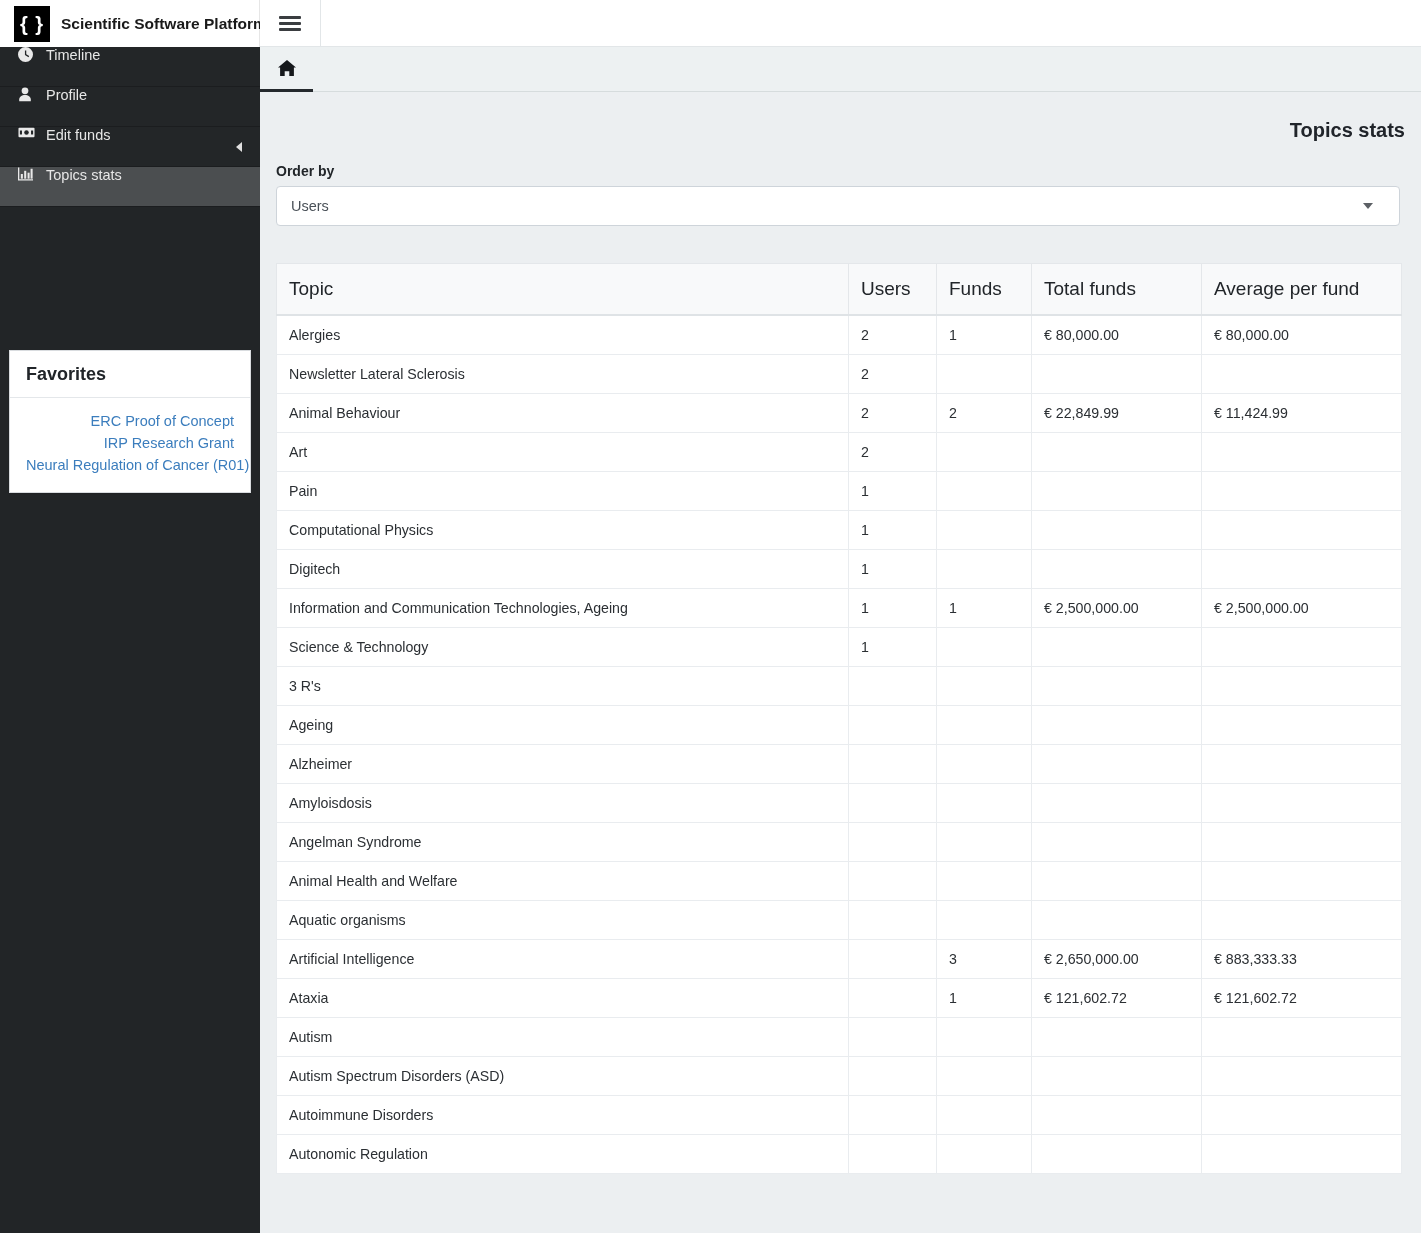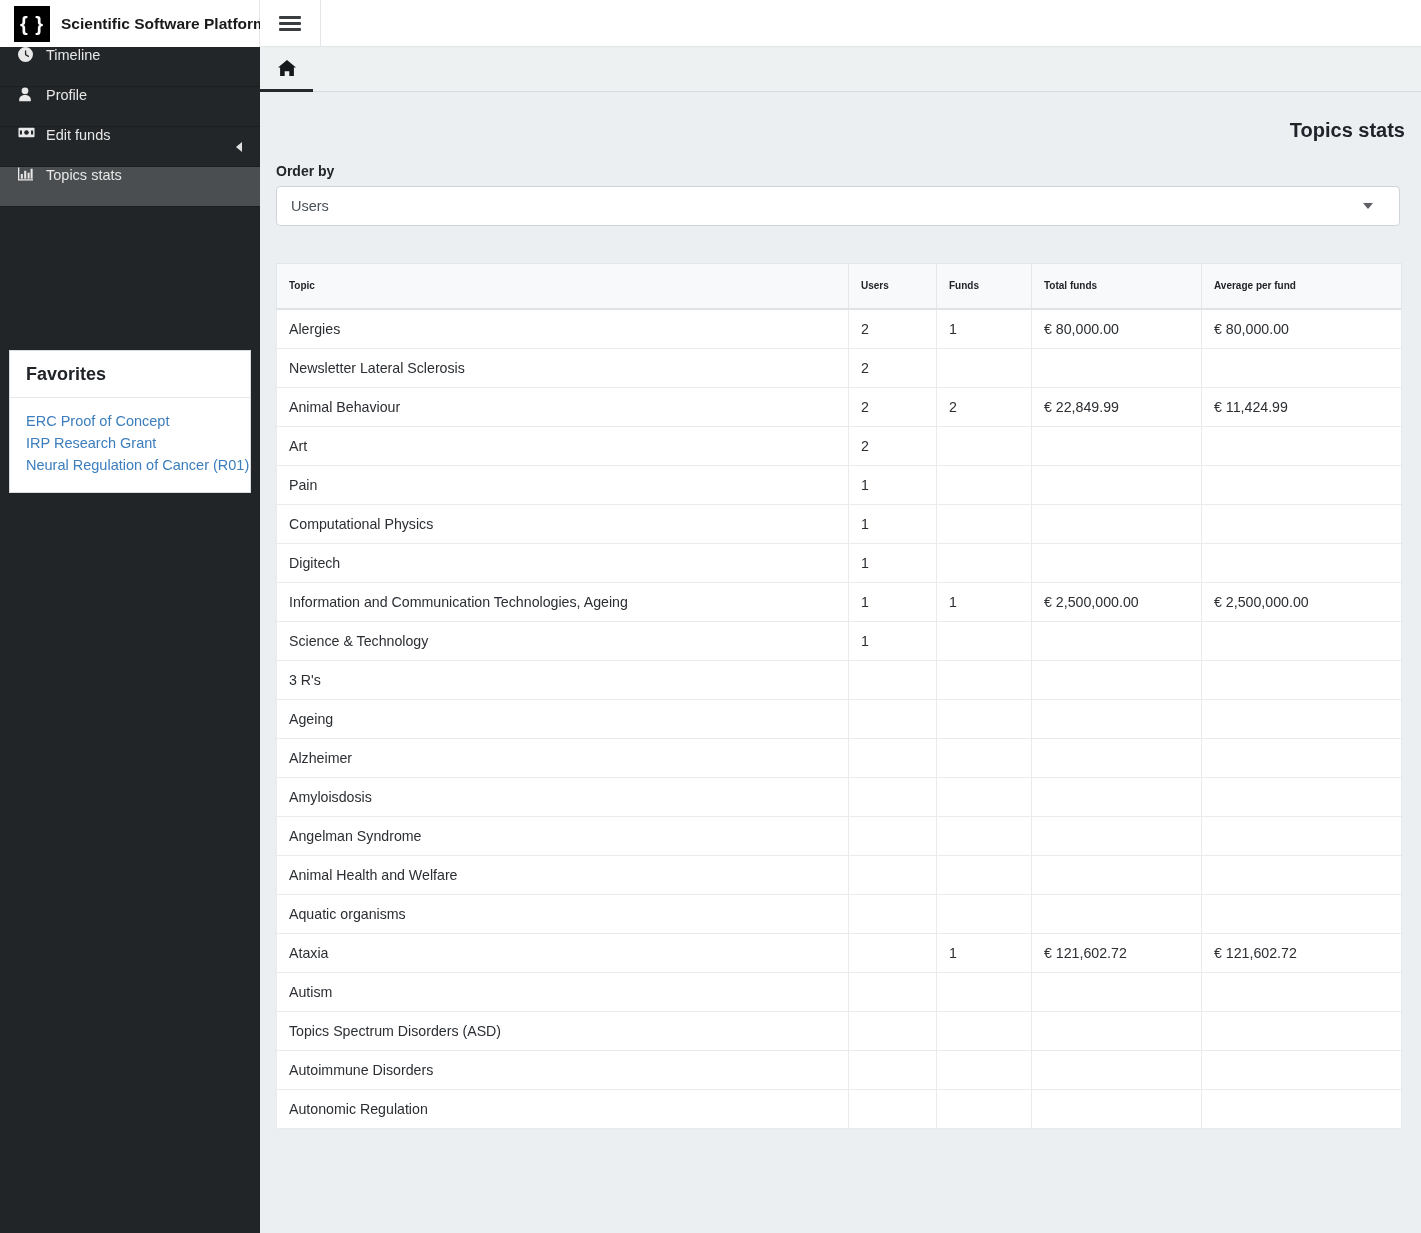--- a/index.html
+++ b/index.html
@@ -93,20 +93,21 @@
   }
   #favorites-body { padding: 12px 16px 16px 16px; }
   .fav-link {
     display: block;
     color: #3b7dbd;
     font-size: 14.5px;
     line-height: 22px;
     text-decoration: none;
     white-space: nowrap;
     cursor: pointer;
+    text-align: right;
   }
 
   
   #topbar {
     position: absolute; left: 260px; top: 0;
     width: 1161px; height: 47px;
     background: #ffffff;
     border-bottom: 1px solid #e2e6e8;
   }
   #hamburger {
@@ -183,22 +184,22 @@
   
   #table-wrap { margin-top: 37px; }
   table {
     border-collapse: collapse;
     width: 1125px;
     table-layout: fixed;
     background: #ffffff;
   }
   thead th {
     background: #f8f9fa;
-    font-size: 10px;
-    font-weight: bold;
+    font-size: 19px;
+    font-weight: normal;
     color: #212529;
     text-align: left;
     padding: 14px 12px 14px 12px;
     border: 1px solid #e4e7ea;
     border-bottom: 2px solid #dfe3e6;
     height: 45px;
   }
   tbody td {
     font-size: 14.2px;
     color: #2b2f33;
@@ -439,35 +440,42 @@
               <td></td>
             </tr>
             <tr>
               <td>Aquatic organisms</td>
               <td></td>
               <td></td>
               <td></td>
               <td></td>
             </tr>
             <tr>
+              <td>Artificial Intelligence</td>
+              <td></td>
+              <td>3</td>
+              <td>€ 2,650,000.00</td>
+              <td>€ 883,333.33</td>
+            </tr>
+            <tr>
               <td>Ataxia</td>
               <td></td>
               <td>1</td>
               <td>€ 121,602.72</td>
               <td>€ 121,602.72</td>
             </tr>
             <tr>
               <td>Autism</td>
               <td></td>
               <td></td>
               <td></td>
               <td></td>
             </tr>
             <tr>
-              <td>Topics Spectrum Disorders (ASD)</td>
+              <td>Autism Spectrum Disorders (ASD)</td>
               <td></td>
               <td></td>
               <td></td>
               <td></td>
             </tr>
             <tr>
               <td>Autoimmune Disorders</td>
               <td></td>
               <td></td>
               <td></td>

